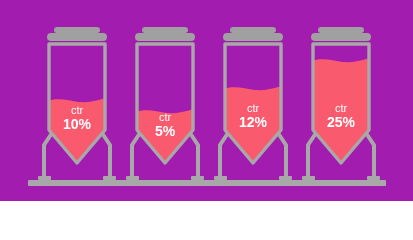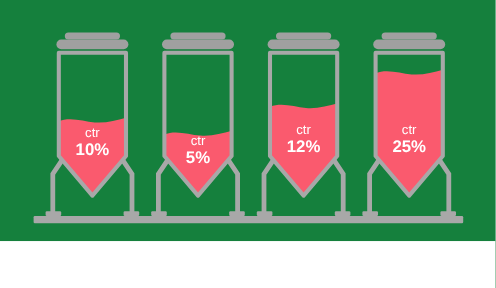--- a/index.html
+++ b/index.html
@@ -6,21 +6,21 @@
   html,body{margin:0;padding:0;}
   body{
     width:413px;height:201px;
     background:#ffffff;
     font-family:"Liberation Sans", sans-serif;
     overflow:hidden;
   }
   #infographic{
     position:relative;
     width:413px;height:201px;
-    background:#15803d;
+    background:#a21caf;
   }
   #silo-svg{display:block;width:413px;height:201px;}
   .label-ctr{
     font-family:"Liberation Sans", sans-serif;
     font-size:11px;
     font-weight:400;
     fill:#ffffff;
     text-anchor:middle;
   }
   .label-pct{

